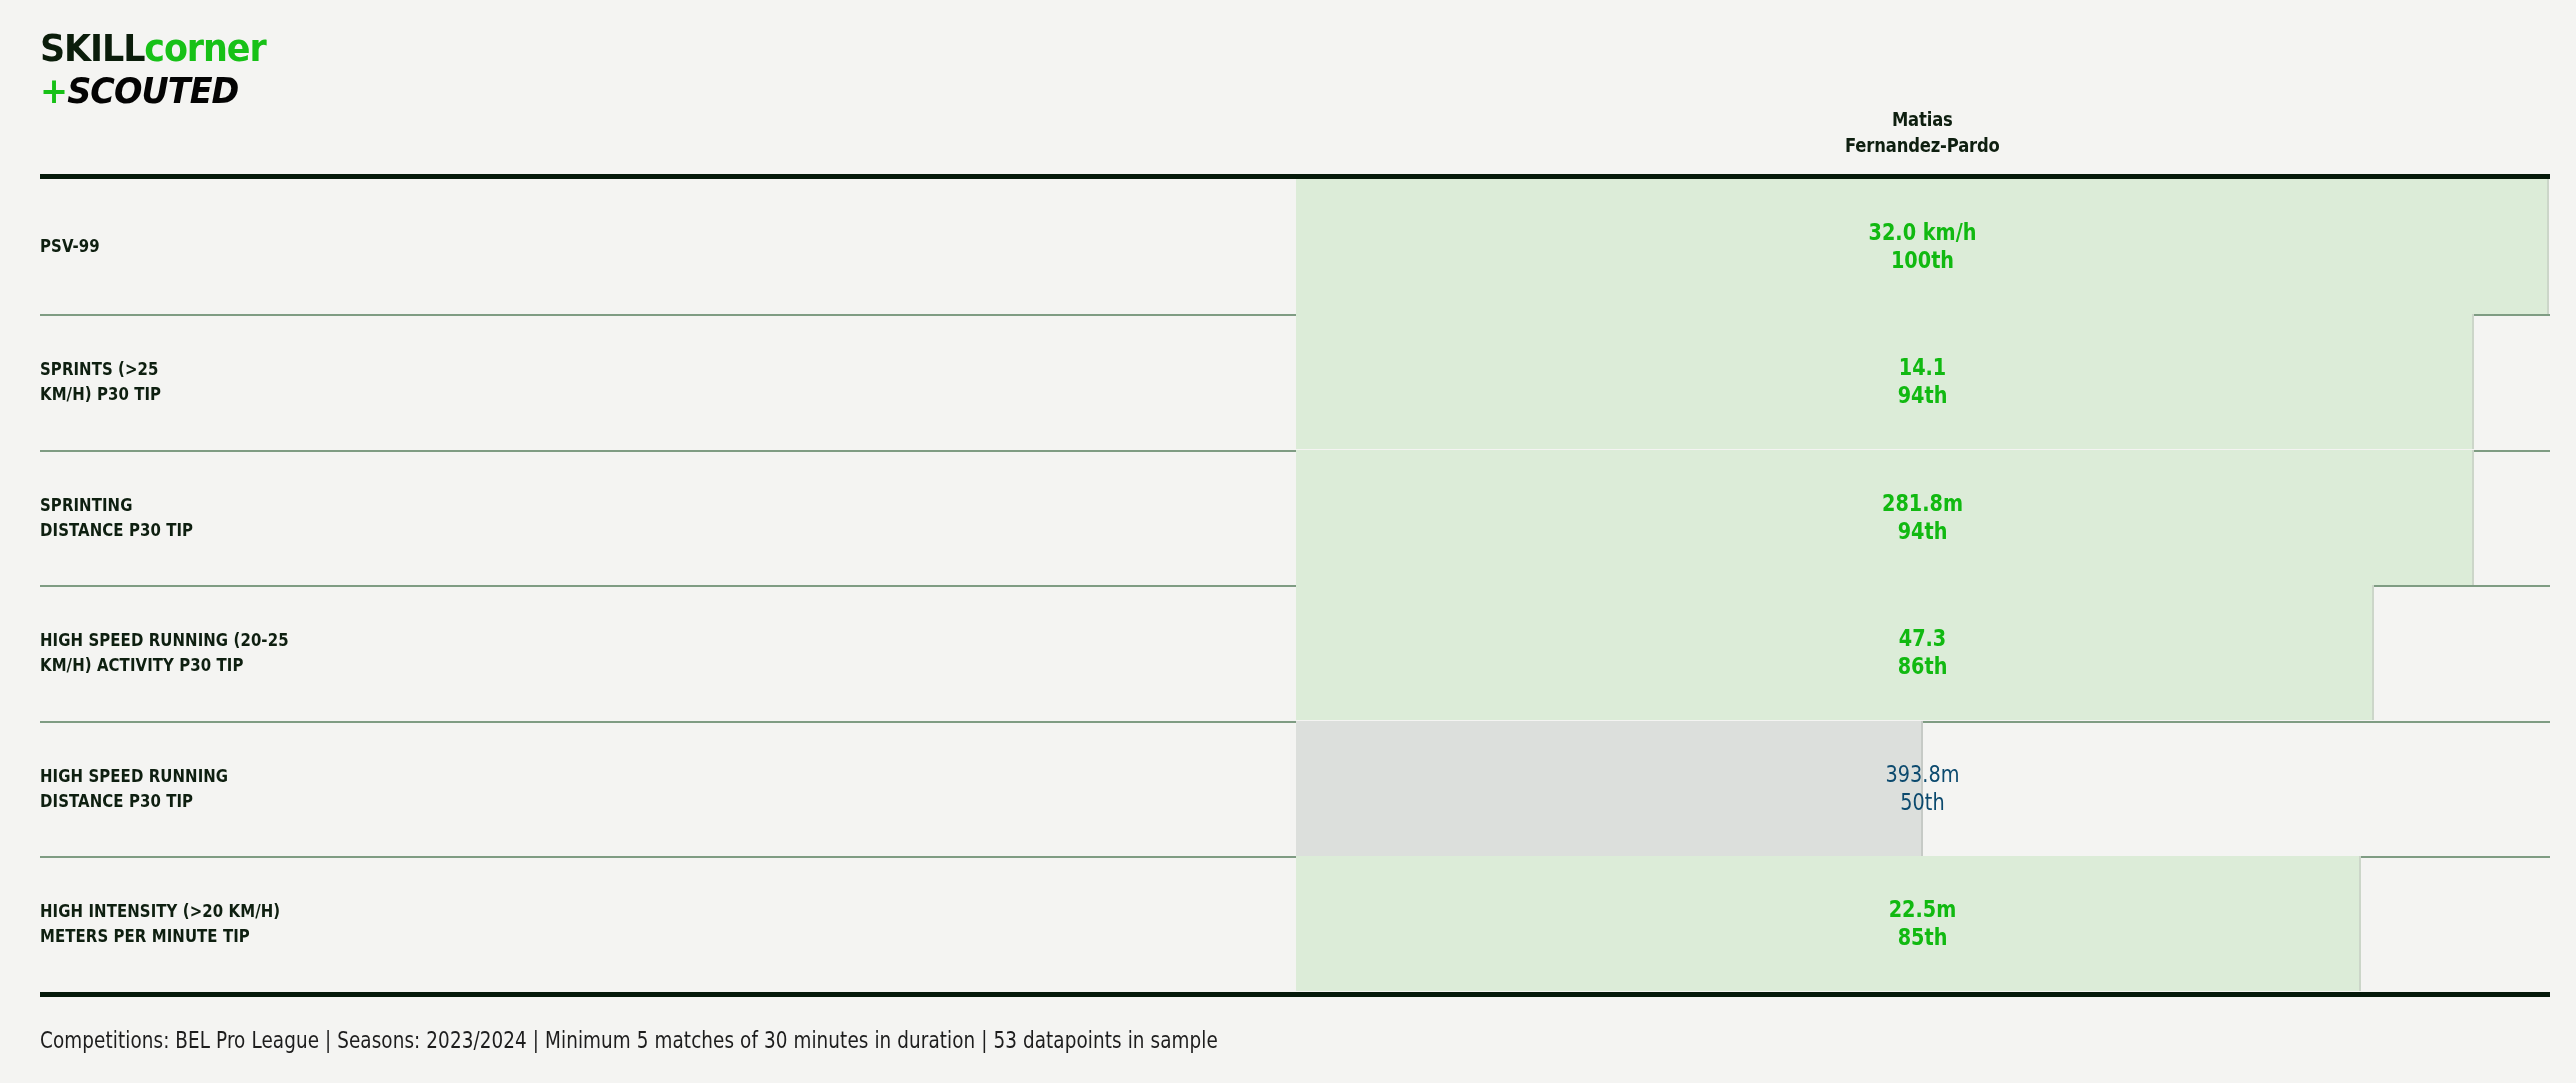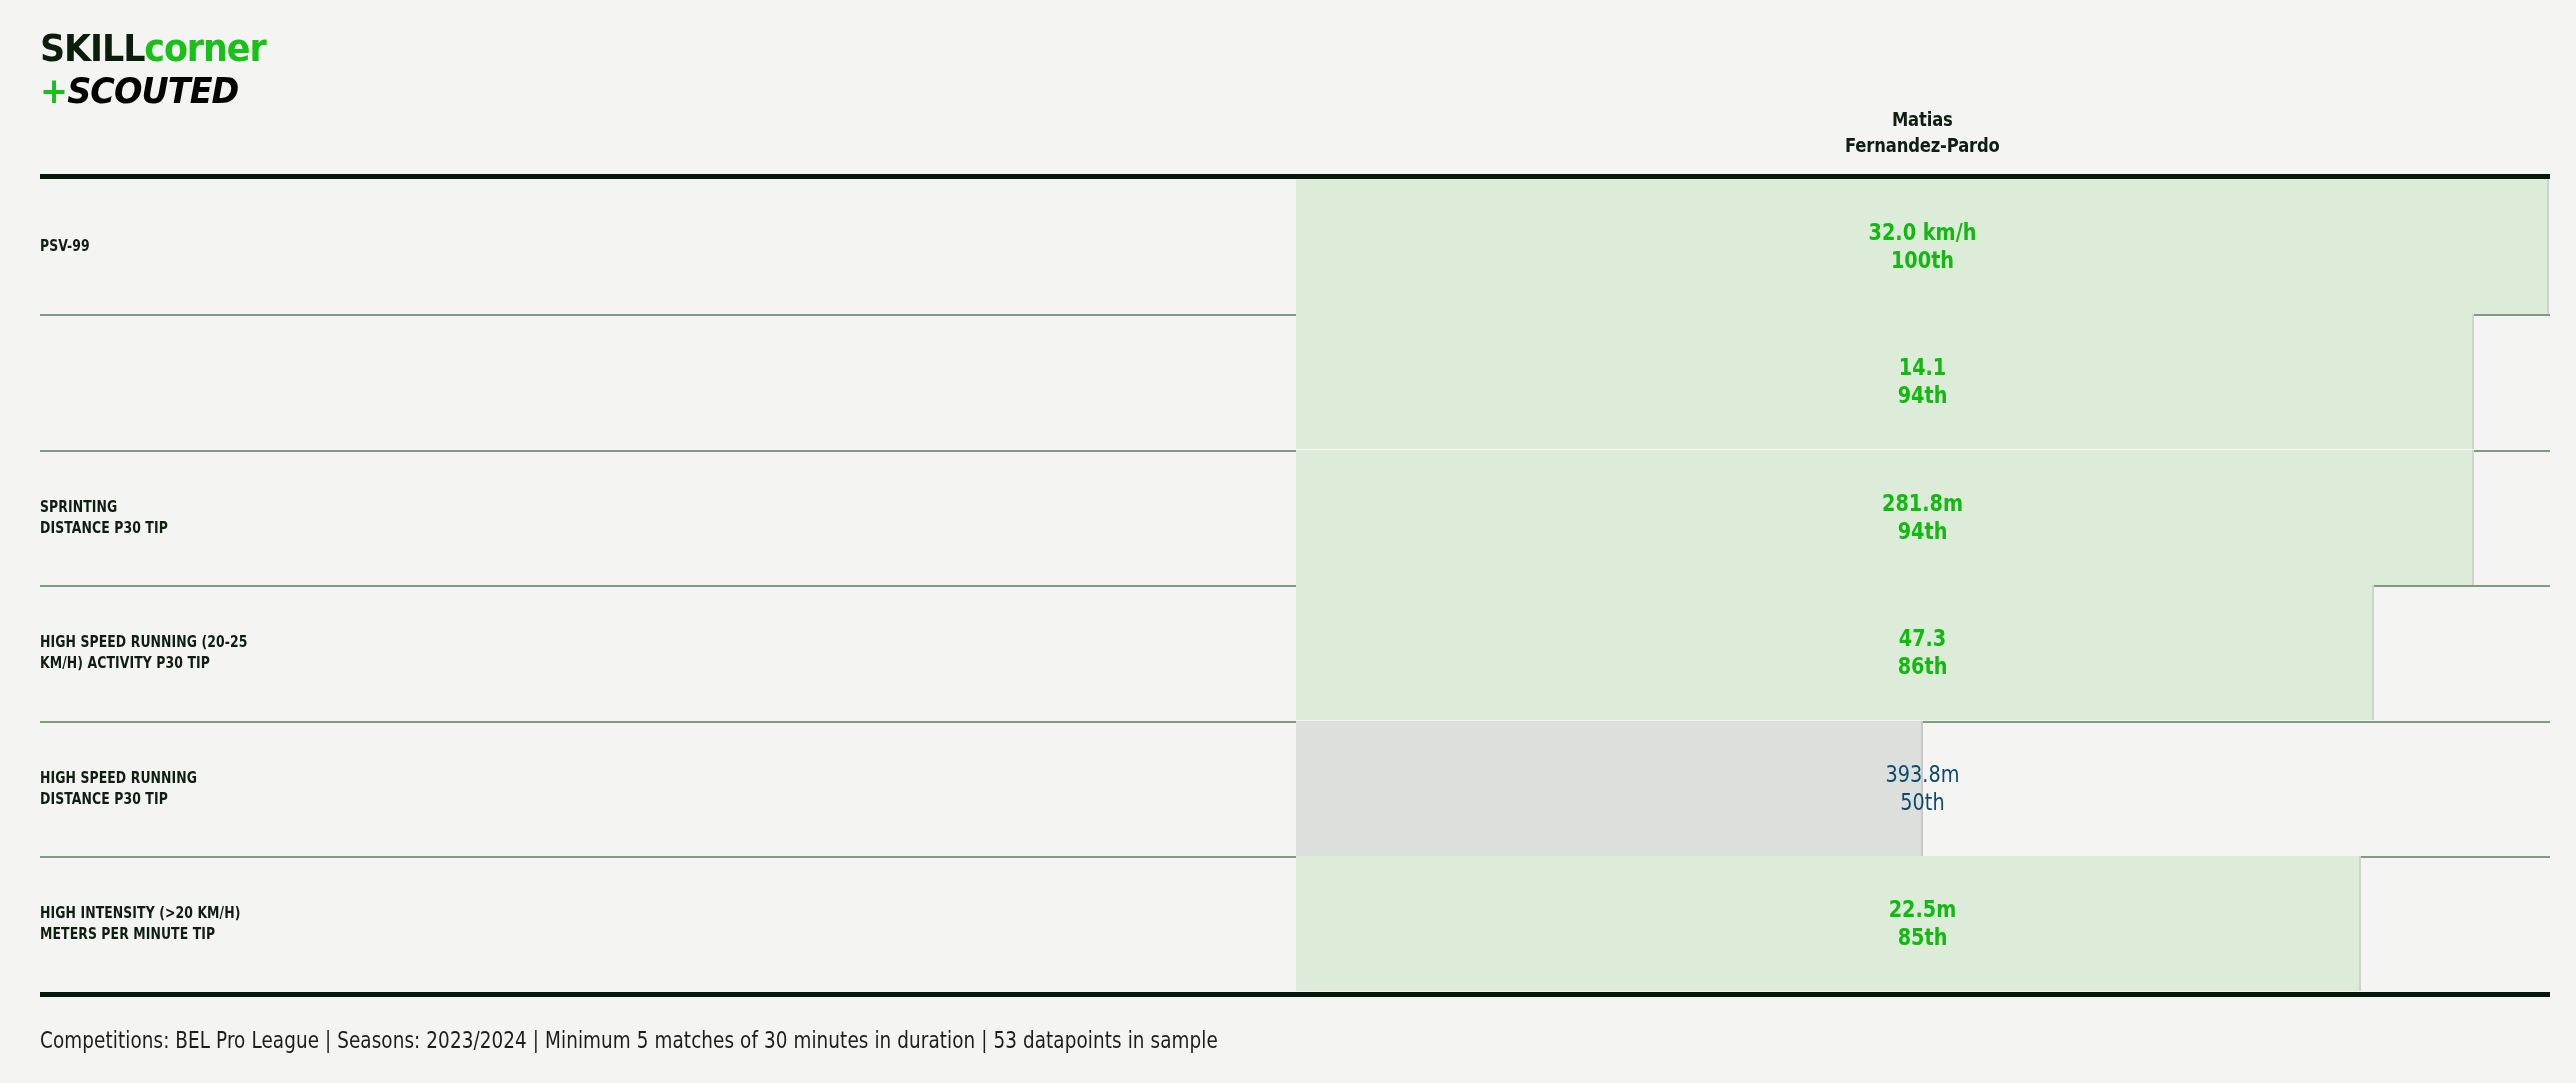--- a/index.html
+++ b/index.html
@@ -120,21 +120,21 @@
   }
   .row-label {
     position: absolute;
     left: 40px;
     top: 0;
     width: 1208px;
     height: 135px;
     display: flex;
     align-items: center;
     color: #0e1f10;
-    font-size: 15px;
+    font-size: 18px;
     font-weight: 700;
     line-height: 1.38;
     letter-spacing: 0.1px;
     text-transform: uppercase;
     font-family: "DejaVu Sans", sans-serif;
   }
   .row-label span {
     display: inline-block;
     transform: scaleX(0.83);
     transform-origin: left center;
@@ -233,20 +233,24 @@
         <div class="bar-track">
           <div class="bar-fill" style="width: 1253px;"></div>
           <div class="bar-value">
             <div class="v">32.0 km/h</div>
             <div class="p">100th</div>
           </div>
         </div>
       </div>
       <div class="row" style="top: 135px;">
         <div class="row-sep"></div>
+        <div class="row-label">
+          <span>SPRINTS (&gt;25
+KM/H) P30 TIP</span>
+        </div>
         <div class="bar-track">
           <div class="bar-fill" style="width: 1178px;"></div>
           <div class="bar-value">
             <div class="v">14.1</div>
             <div class="p">94th</div>
           </div>
         </div>
       </div>
       <div class="row" style="top: 271px;">
         <div class="row-sep"></div>

